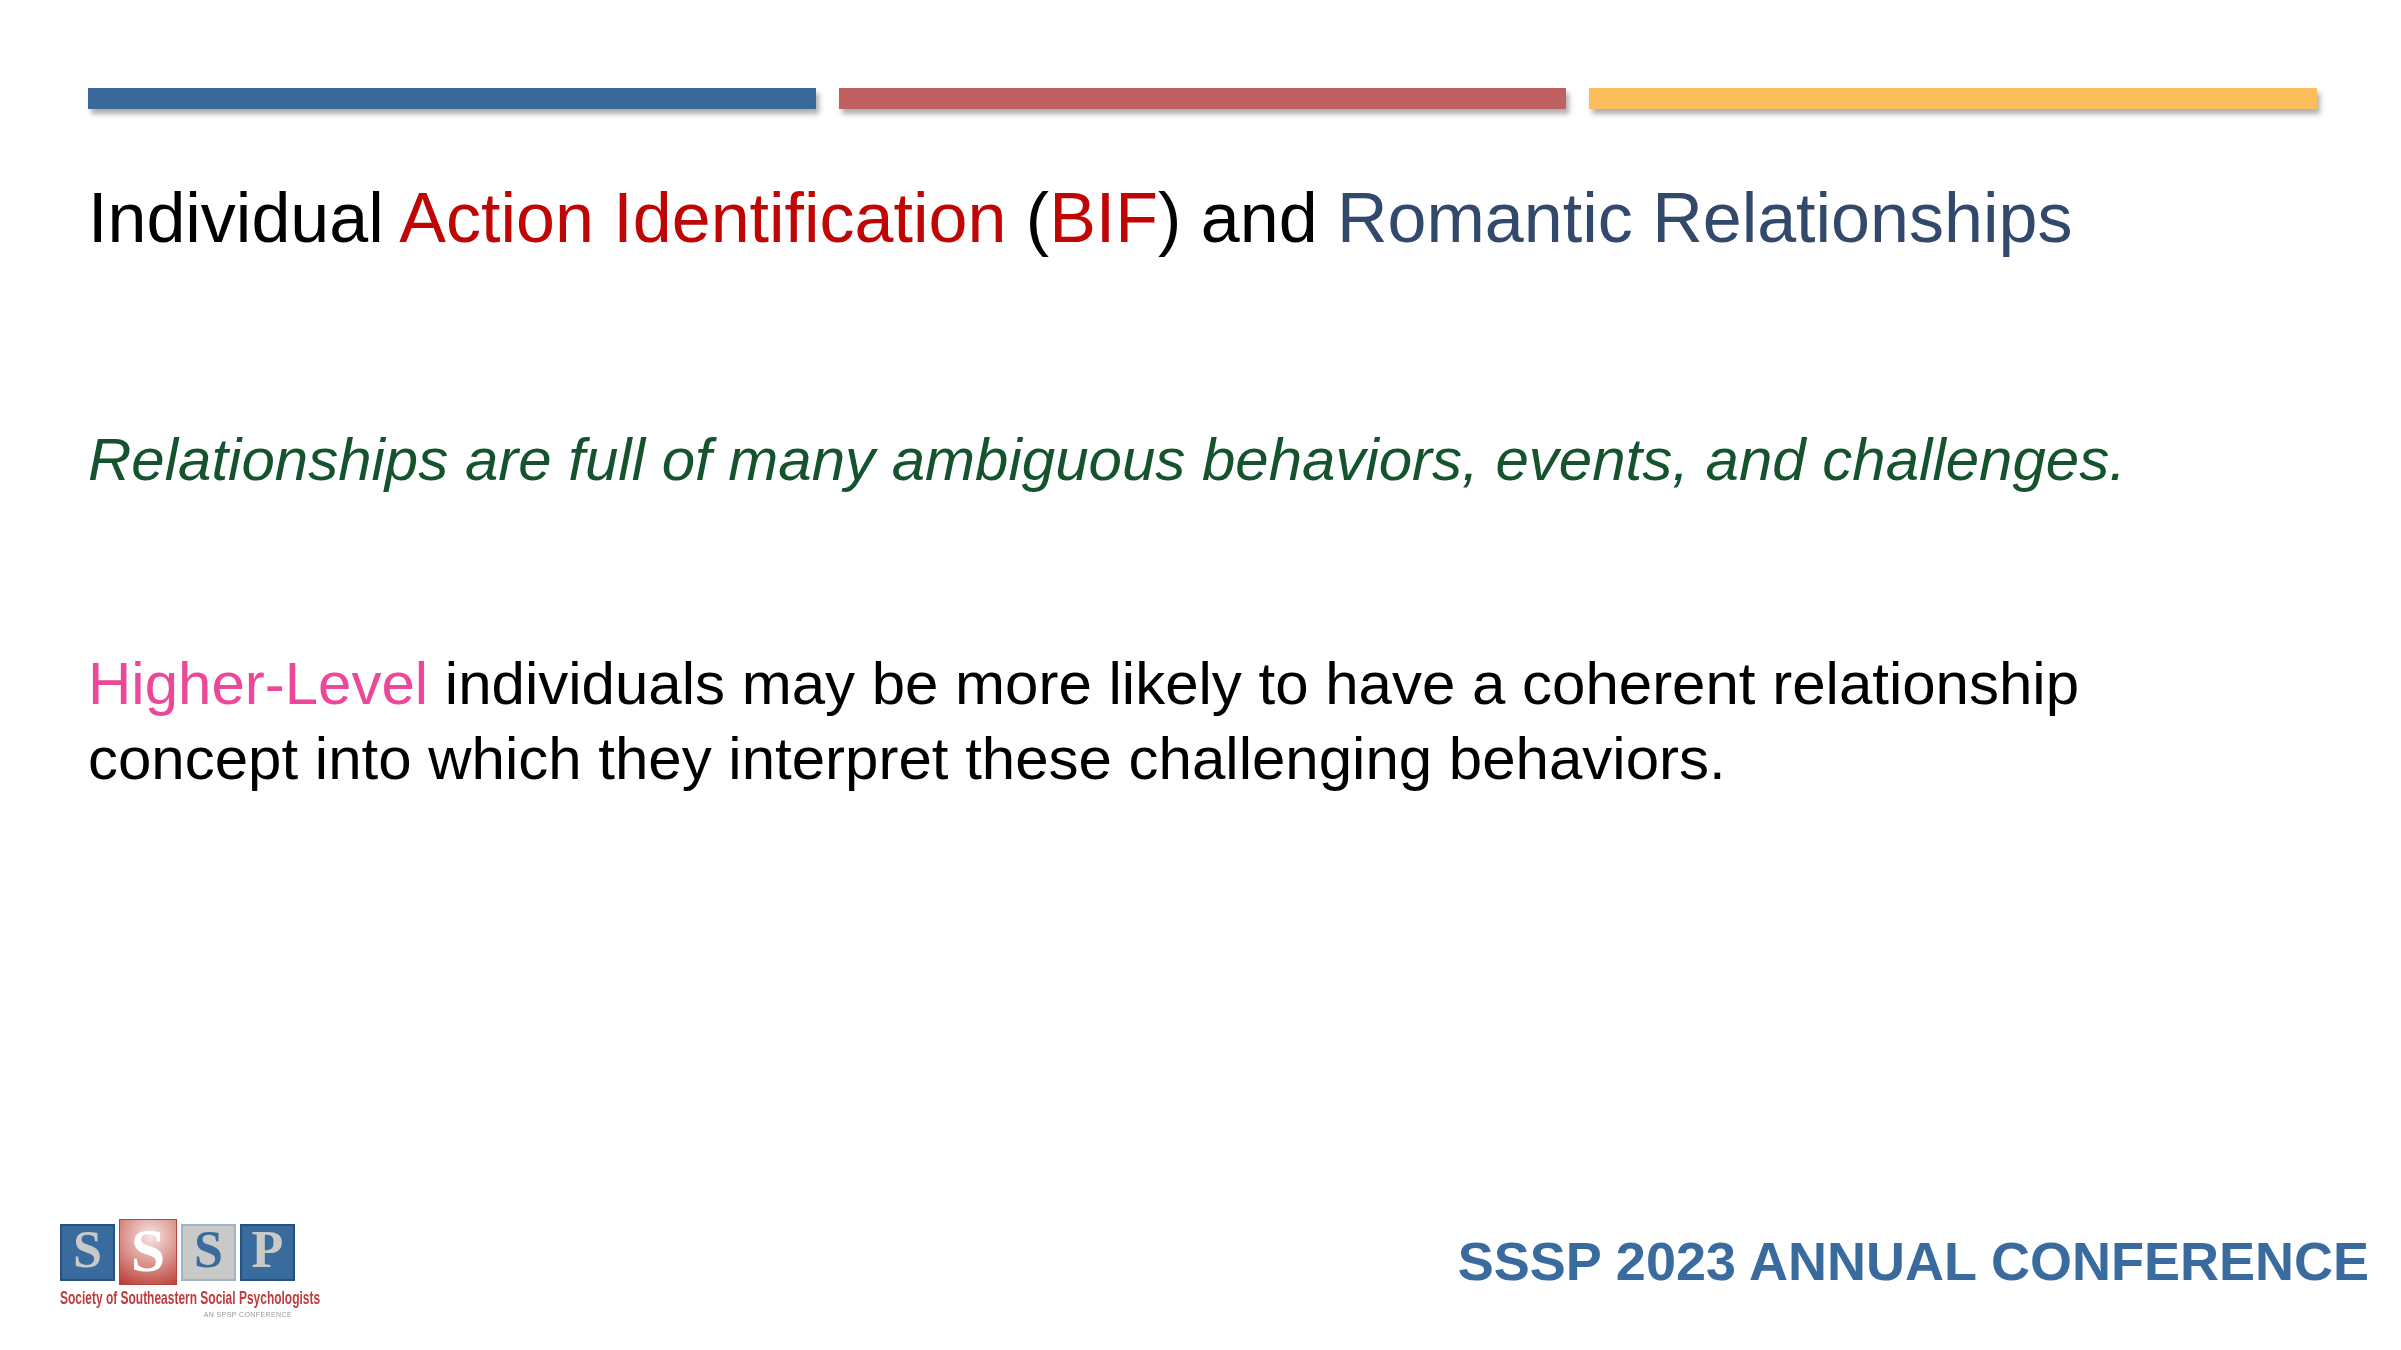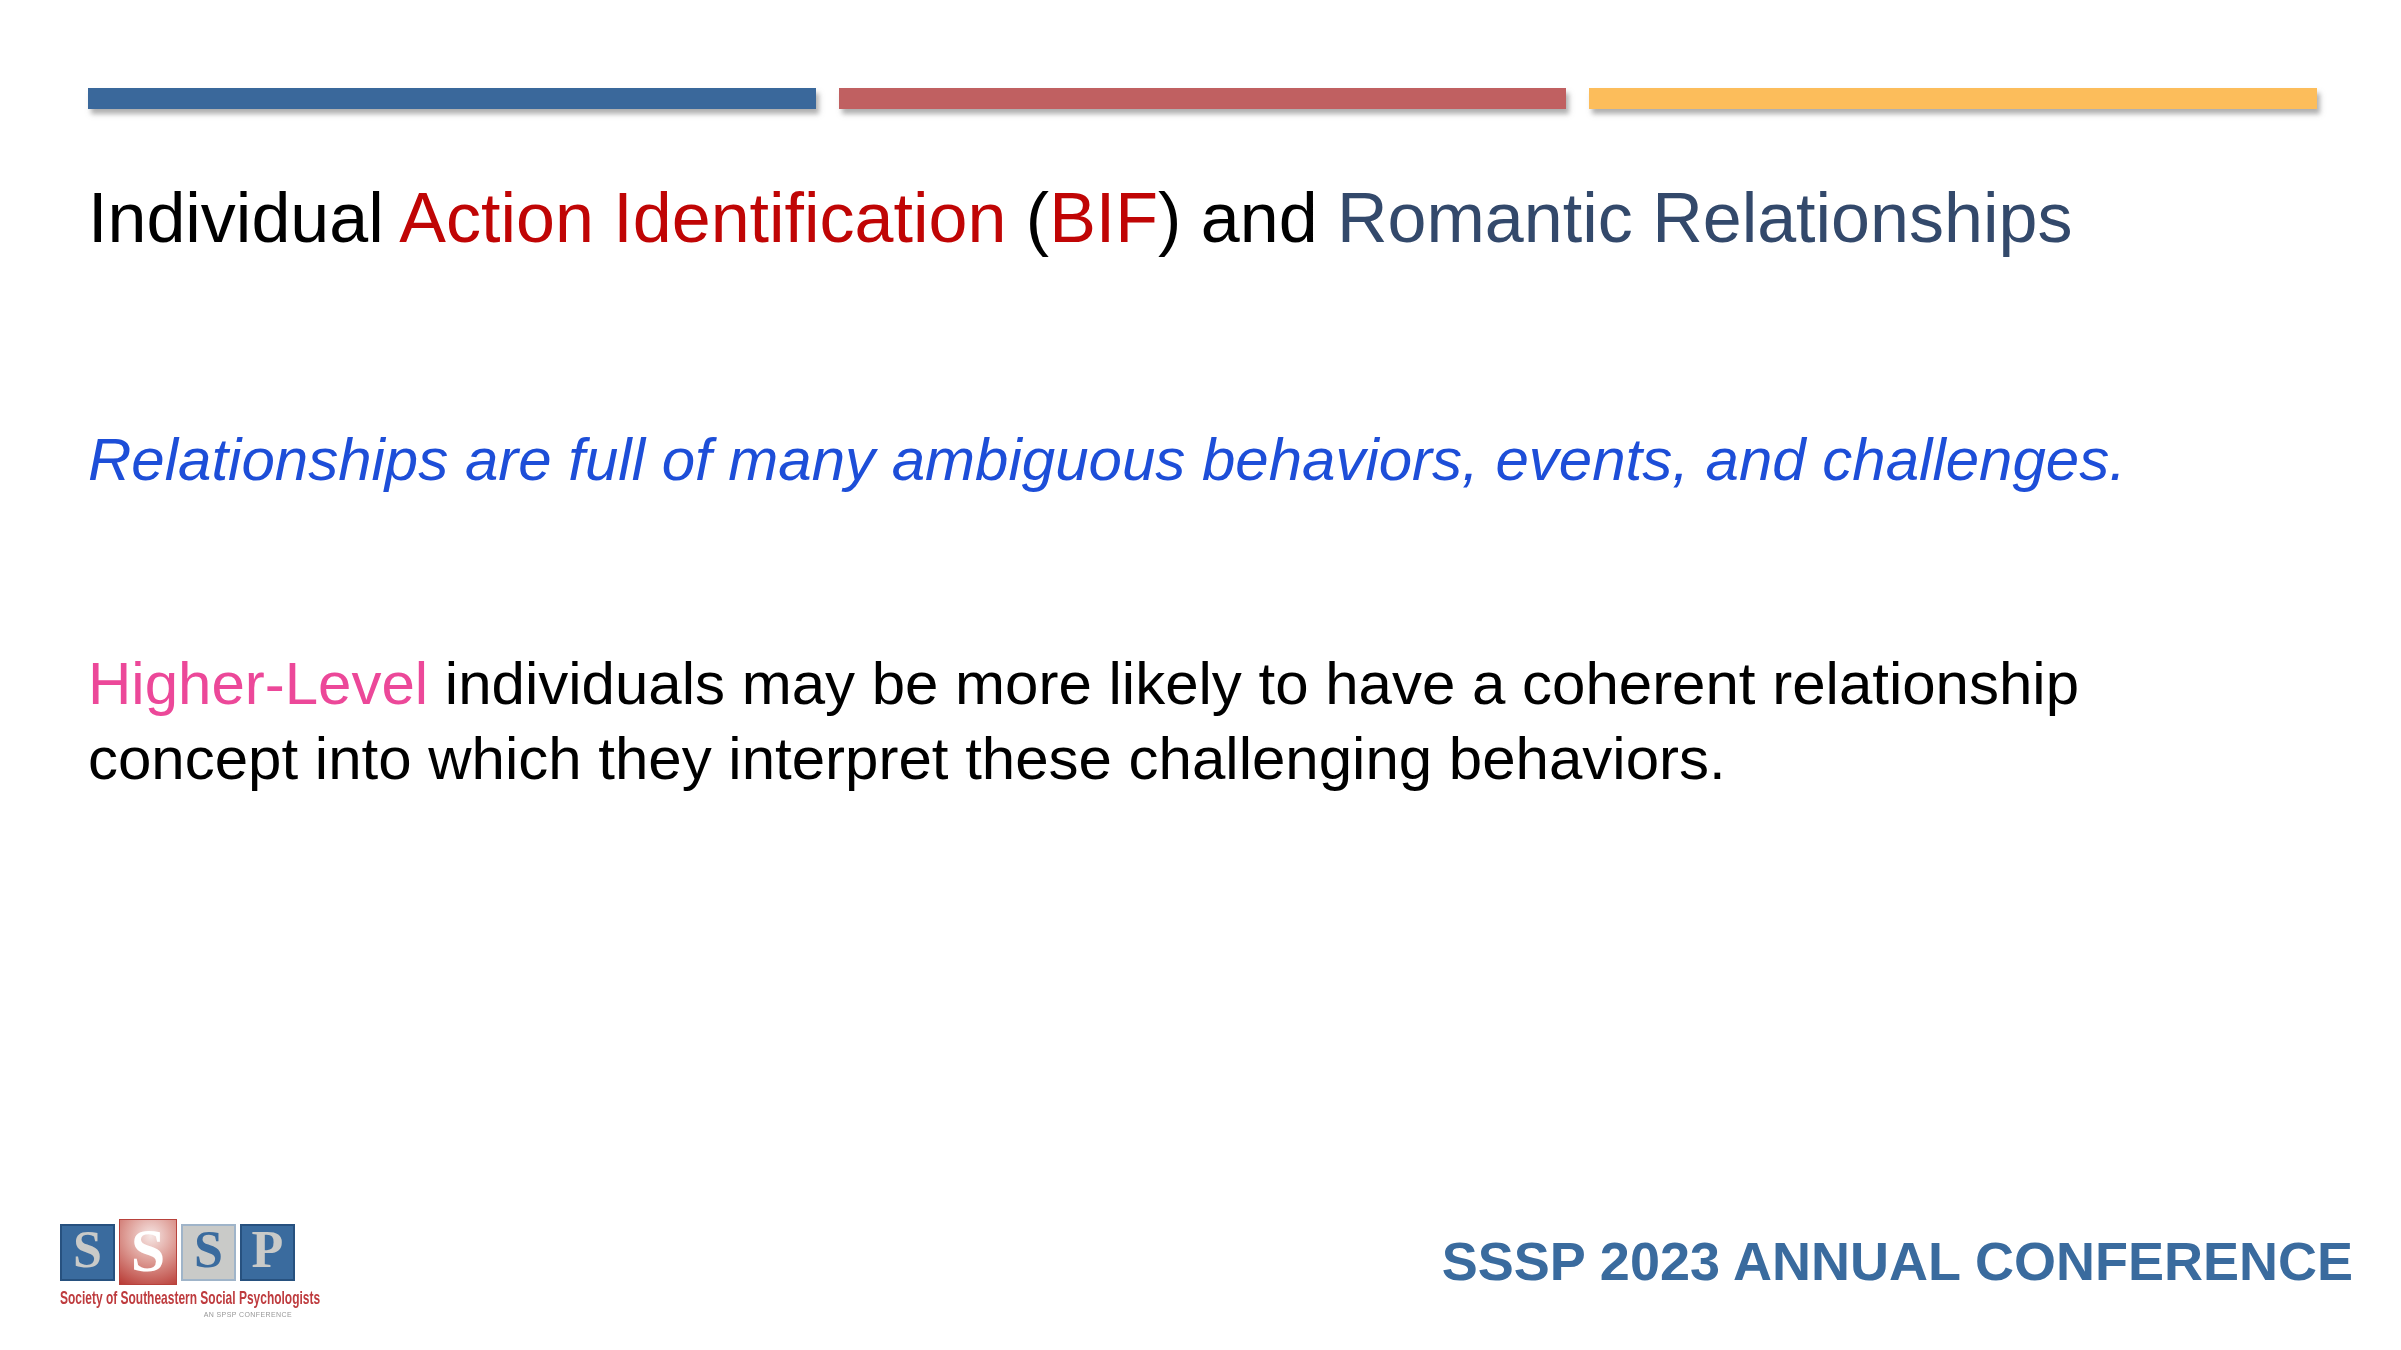--- a/index.html
+++ b/index.html
@@ -26,33 +26,33 @@
   .title{
     position:absolute;left:88px;top:176px;width:2240px;
     font-size:70px;line-height:1.2;color:#000;white-space:nowrap;
   }
   .t-red{color:#C00505;}
   .t-navy{color:#33496B;}
 
   
   .subtitle{
     position:absolute;left:88px;top:422px;width:2240px;
-    font-size:60px;line-height:75px;font-style:italic;color:#1d4ed8;
+    font-size:60px;line-height:75px;font-style:italic;color:#14532d;
   }
   .para{
     position:absolute;left:88px;width:2260px;
     font-size:60px;line-height:75px;color:#000;
   }
   .para1{top:646px;}
   .para2{top:881px;}
   .hl{color:#ec4899;}
 
   
   .footer{
-    position:absolute;right:88px;top:1230px;
+    position:absolute;right:72px;top:1230px;
     font-size:54px;font-weight:bold;color:#3A6B9E;white-space:nowrap;
   }
 
   
   .logo{position:absolute;left:60px;top:1218px;width:240px;}
   .logo-tiles{display:flex;gap:4px;align-items:center;height:68px;}
   .tile{
     box-sizing:border-box;width:55px;height:57px;
     display:flex;align-items:center;justify-content:center;
     font-family:"Liberation Serif",serif;font-weight:700;

